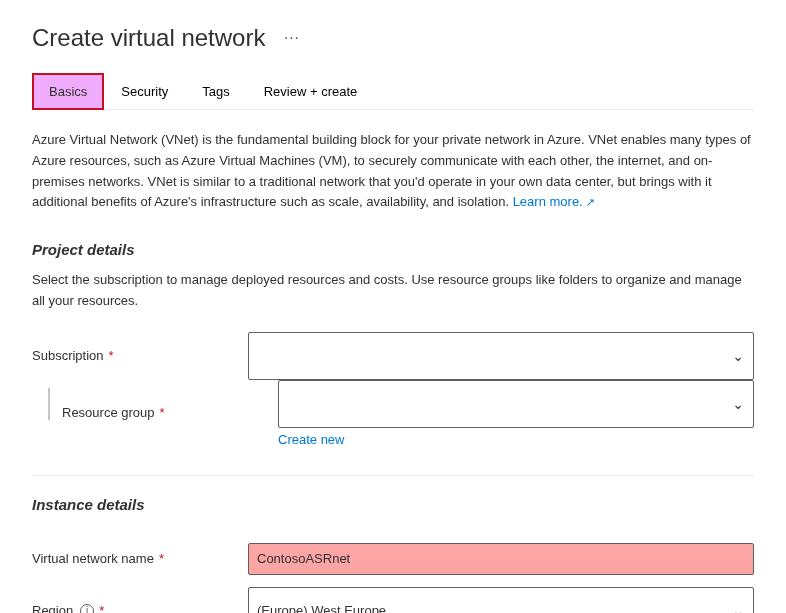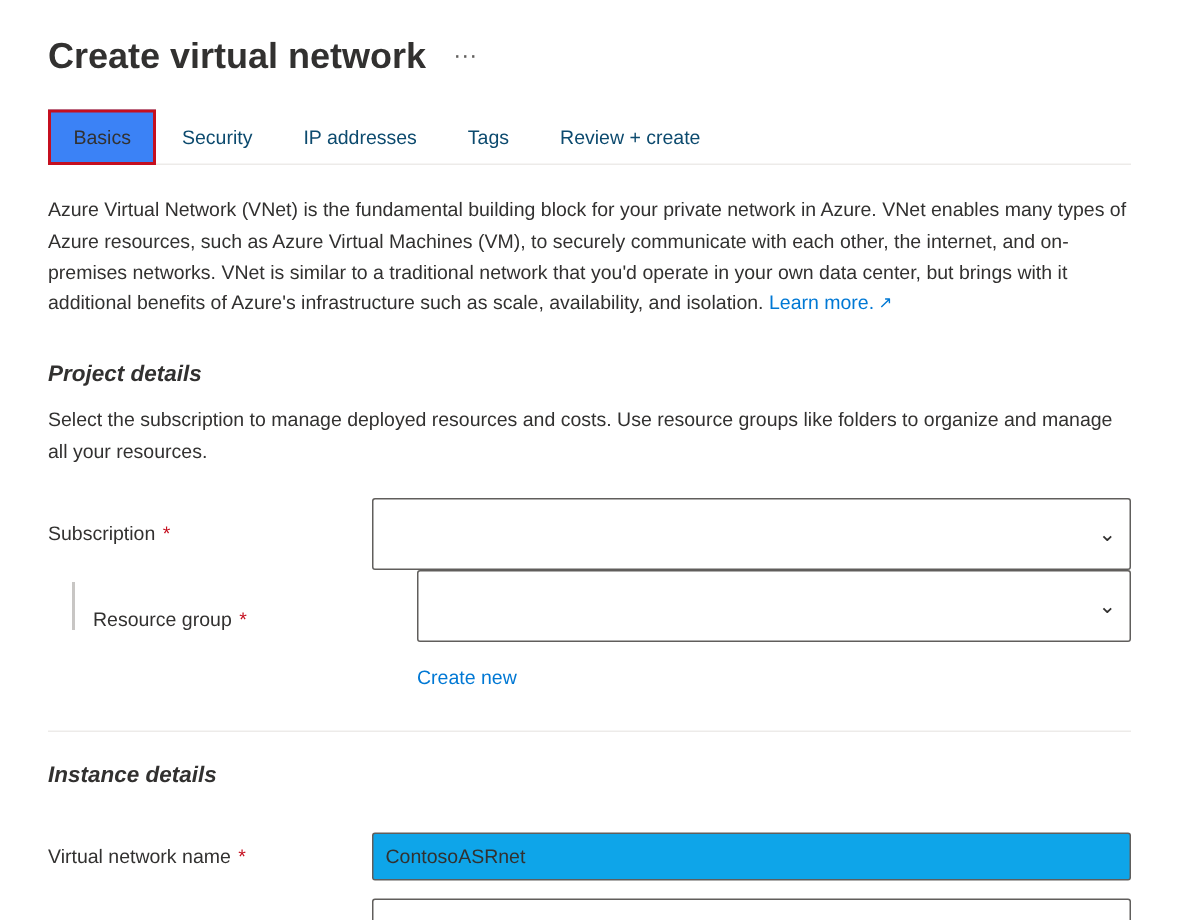--- a/index.html
+++ b/index.html
@@ -14,21 +14,21 @@
 
     .page-header {
       display: flex;
       align-items: center;
       gap: 12px;
       margin-bottom: 20px;
     }
 
     .page-title {
       font-size: 24px;
-      font-weight: 700;
+      font-weight: 400;
       color: #323130;
       text-align: right;
     }
 
     .ellipsis-btn {
       background: none;
       border: none;
       cursor: pointer;
       color: #605e5c;
       font-size: 16px;
@@ -42,32 +42,32 @@
       align-items: center;
       border-bottom: 1px solid #edebe9;
       margin-bottom: 20px;
       gap: 0;
     }
 
     .tab {
       padding: 10px 16px;
       cursor: pointer;
       font-size: 13px;
-      color: #0c4a6e;
+      color: #000000;
       border: 1px solid transparent;
       background: none;
       position: relative;
       top: 1px;
       white-space: nowrap;
     }
 
     .tab.active {
       border: 1px solid #d2d0ce;
       border-bottom: 1px solid #fff;
-      background: #3b82f6;
+      background: #f0abfc;
       color: #323130;
       outline: 2px solid #c50f1f;
       outline-offset: -2px;
     }
 
     
     .description {
       font-size: 13px;
       color: #323130;
       line-height: 1.6;
@@ -152,33 +152,33 @@
       font-size: 14px;
       pointer-events: none;
     }
 
     .create-new-link {
       color: #0078d4;
       text-decoration: none;
       font-size: 13px;
       cursor: pointer;
       display: inline-block;
-      margin-top: 16px;
+      margin-top: 4px;
       margin-bottom: 8px;
     }
 
     .text-input {
       width: 100%;
       padding: 15px 8px;
       border: 1px solid #605e5c;
       font-size: 13px;
       color: #323130;
       height: 32px;
       border-radius: 2px;
-      background: #0ea5e9;
+      background: #fca5a5;
     }
 
     .info-icon {
       display: inline-flex;
       align-items: center;
       justify-content: center;
       width: 14px;
       height: 14px;
       border: 1px solid #605e5c;
       border-radius: 50%;
@@ -226,21 +226,20 @@
 <body>
 
 <div class="page-header">
   <h1 class="page-title">Create virtual network</h1>
   <button class="ellipsis-btn">···</button>
 </div>
 
 <div class="tabs">
   <button class="tab active">Basics</button>
   <button class="tab">Security</button>
-  <button class="tab">IP addresses</button>
   <button class="tab">Tags</button>
   <button class="tab">Review + create</button>
 </div>
 
 <p class="description">
   <span>Azure Virtual Network (VNet) is the fundamental building block for your private network in Azure. VNet enables many types of Azure resources, such as Azure Virtual Machines (VM), to securely communicate with each other, the internet, and on-premises networks. VNet is similar to a traditional network that you'd operate in your own data center, but brings with it additional benefits of Azure's infrastructure such as scale, availability, and isolation.</span>
   <a class="learn-more" href="#">
     <span>Learn more.</span>
     <span class="external-icon">↗</span>
   </a>

